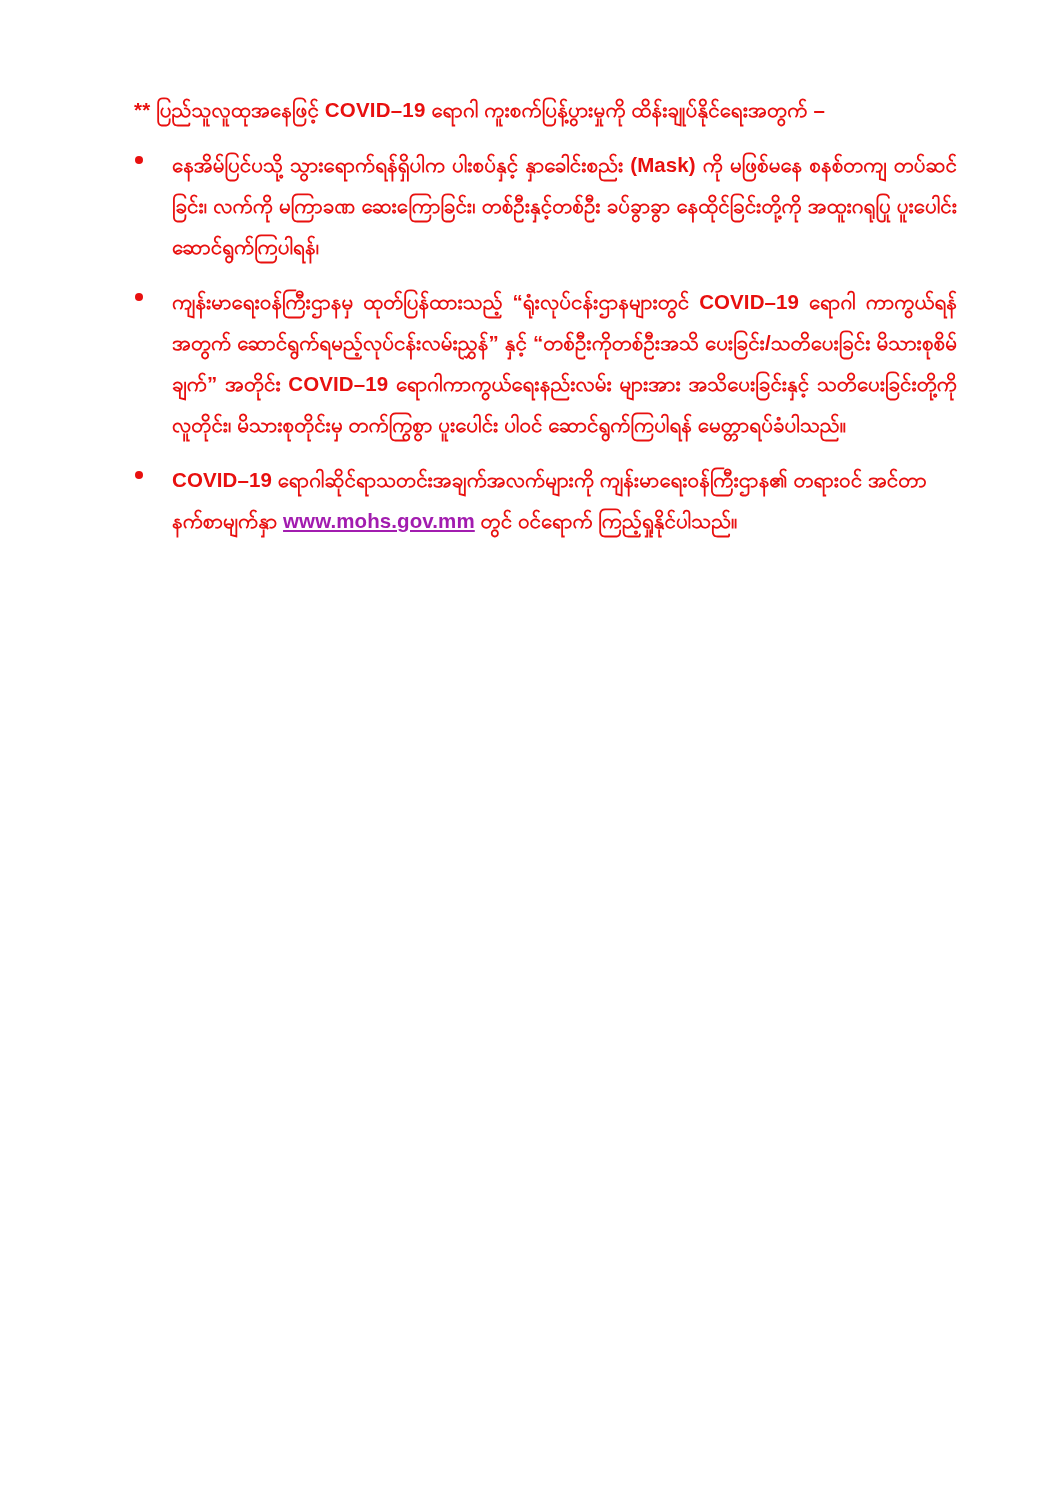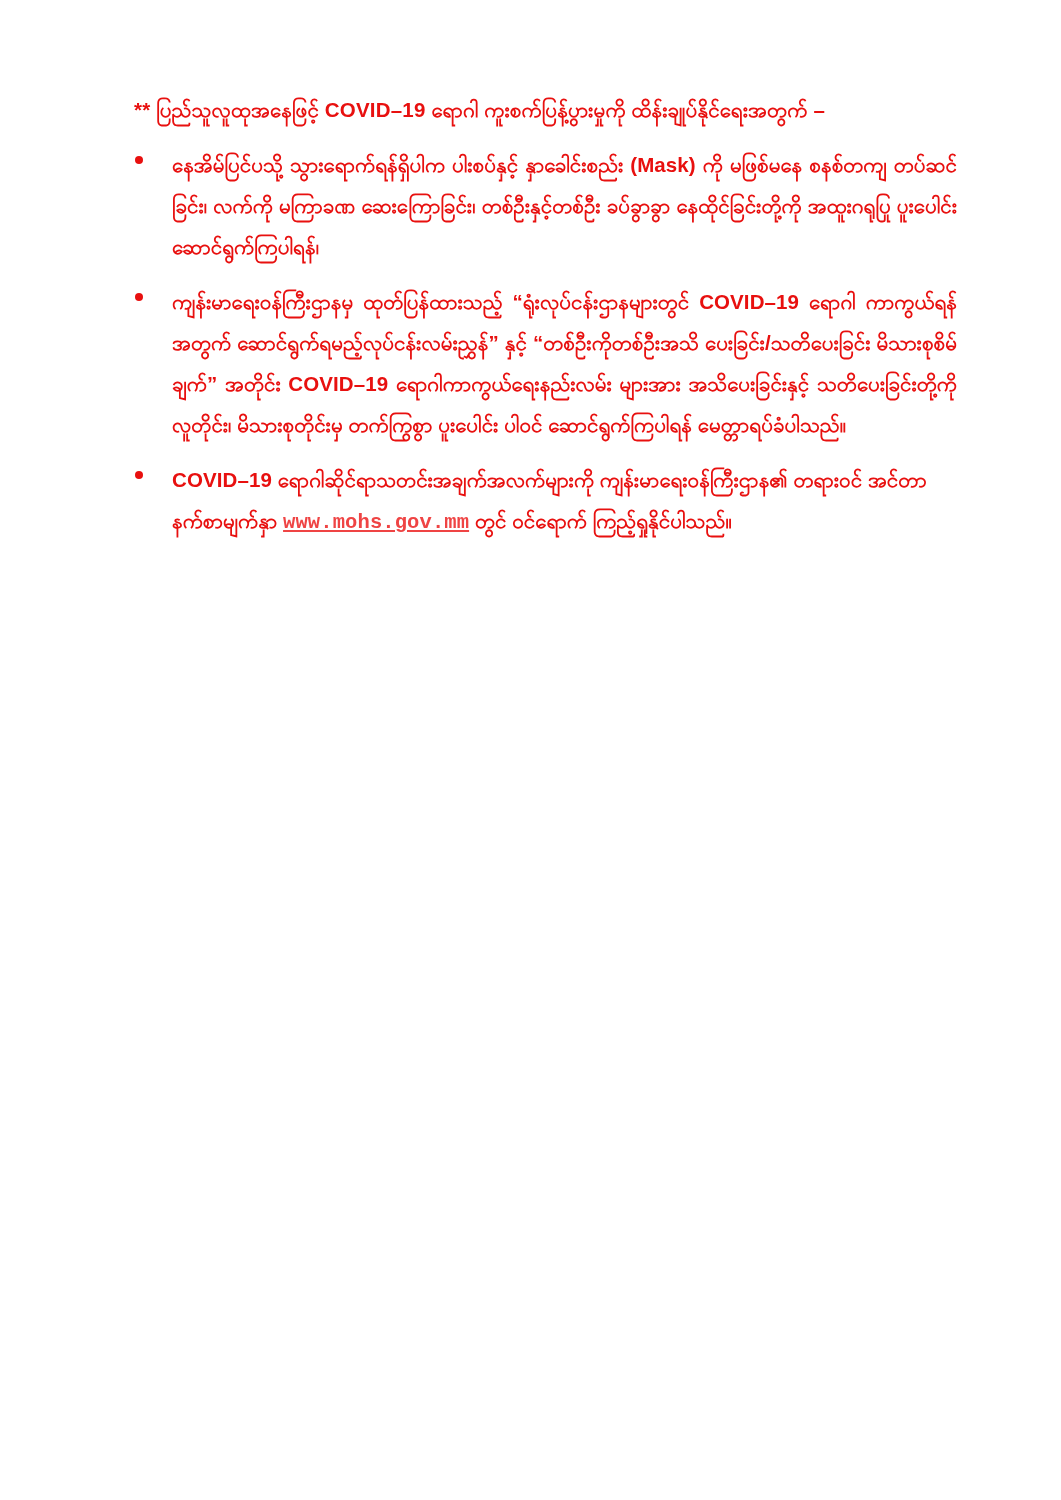--- a/index.html
+++ b/index.html
@@ -59,24 +59,23 @@
     line-height: 2.0;
     text-align: justify;
     text-justify: inter-word;
     margin: 8px;
     letter-spacing: 0.1px;
   }
   .para.last-left {
     text-align: left;
   }
   .link {
-    color: #ef4444;
+    color: #a21caf;
     text-decoration: underline;
     font-weight: bold;
-    font-family: Liberation Mono, monospace;
   }
   .inline {
     display: inline;
   }
 </style>
 </head>
 <body>
 
 <div class="page">
 

